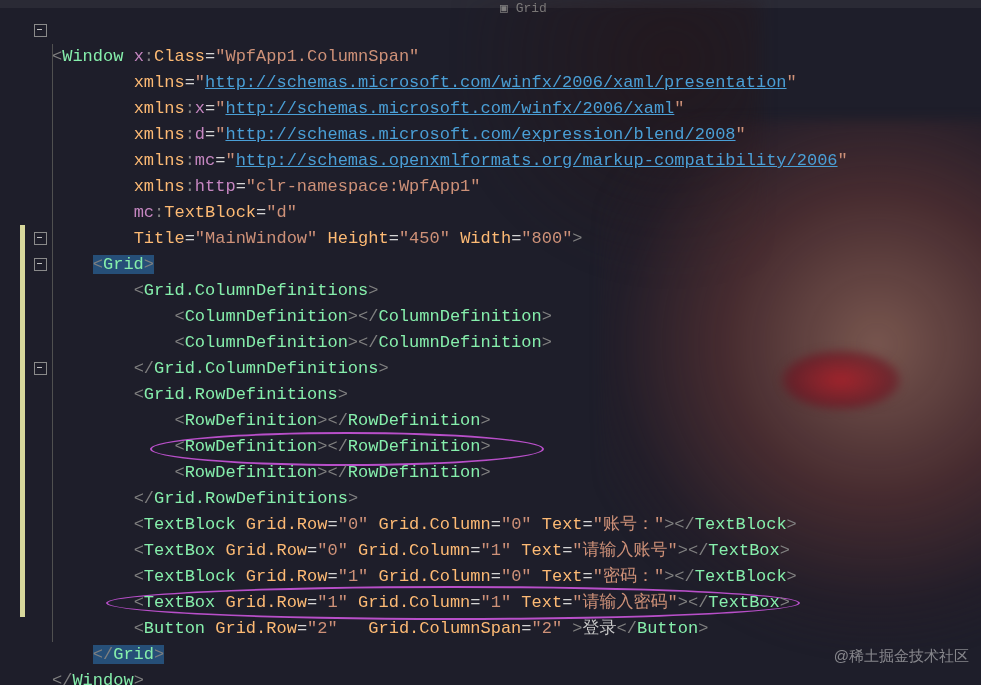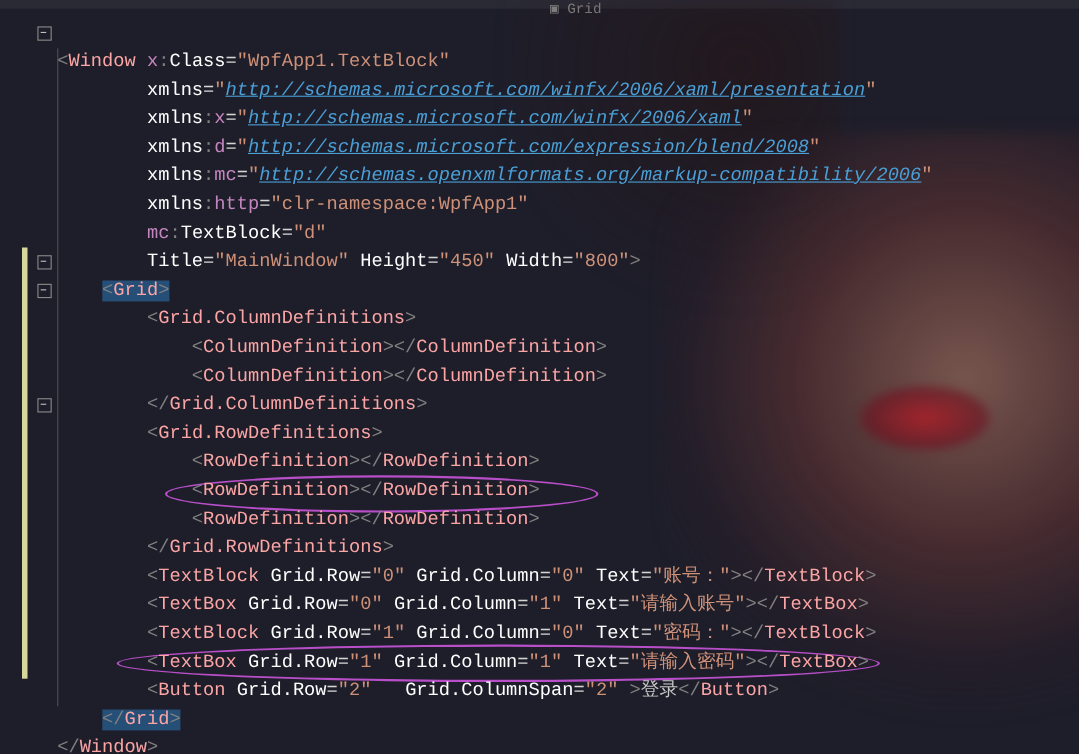--- a/index.html
+++ b/index.html
@@ -5,26 +5,26 @@
 html,body{margin:0;padding:0;width:981px;height:685px;overflow:hidden;background:#1e1e2a;font-family:Consolas,"Courier New",monospace;font-size:17px;line-height:26px;}
 .editor{position:relative;width:100%;height:100%;}
 .bg-face{position:absolute;right:-80px;top:120px;width:460px;height:560px;background:radial-gradient(circle at 60% 40%,rgba(194,132,108,.55) 0%,rgba(120,60,55,.45) 35%,rgba(50,30,40,.25) 60%,transparent 72%);filter:blur(6px);pointer-events:none;}
 .bg-lip{position:absolute;right:80px;top:350px;width:120px;height:60px;border-radius:50%;background:radial-gradient(ellipse,rgba(170,30,40,.85),rgba(110,15,30,.6) 60%,transparent 80%);filter:blur(4px);pointer-events:none;}
 .bg-hair{position:absolute;right:220px;top:0;width:300px;height:300px;background:radial-gradient(circle at 70% 20%,rgba(40,20,20,.5),transparent 70%);filter:blur(8px);pointer-events:none;}
 .fold{position:absolute;left:34px;width:11px;height:11px;border:1px solid #8a8a8a;background:#1e1e2a;cursor:pointer;}
 .fold::before{content:"";position:absolute;left:2px;top:4px;width:5px;height:1px;background:#c0c0c0;}
 .guide{position:absolute;width:1px;background:#505050;top:0;}
 .code{position:absolute;left:52px;top:18px;white-space:pre;color:#c8c8c8;}
 .t-br{color:#808080;}  
-.t-el2{color:#fca5a5;}
-.t-attr{color:#ffffff;}
+.t-el2{color:#86efac;}
+.t-attr{color:#fdba74;}
 .t-ns{color:#c586c0;}
 .t-str{color:#ce9178;}
 .t-op{color:#d4d4d4;}
-.t-url{color:#4a9fd6;text-decoration:underline;font-style:italic;}
+.t-url{color:#4a9fd6;text-decoration:underline;}
 .sel{background:#264f78;}
 .chg-bar{position:absolute;left:20px;width:5px;background:#d7d79b;}
 .oval{position:absolute;border:2px solid #b84fc9;border-radius:50%;pointer-events:none;}
 .watermark{position:absolute;right:12px;bottom:16px;color:rgba(220,220,220,.55);font-size:15px;font-family:"Microsoft YaHei",sans-serif;}
 .topbar{position:absolute;left:0;top:0;width:100%;height:8px;background:#2a2a35;}
 .toptab{position:absolute;left:500px;top:-4px;color:#888;font-size:13px;}
 </style>
 </head>
 <body>
 
@@ -41,21 +41,21 @@
   <div class="fold" style="top:232px"></div>
   <div class="fold" style="top:258px"></div>
   <div class="fold" style="top:362px"></div>
 
   <div class="guide" style="left:52px;top:44px;height:598px"></div>
 
   <div class="oval" style="left:150px;top:432px;width:390px;height:30px"></div>
   <div class="oval" style="left:106px;top:586px;width:690px;height:30px"></div>
 
   <div class="code">
-<span class="t-br">&lt;</span><span class="t-el2">Window</span> <span class="t-ns">x</span><span class="t-br">:</span><span class="t-attr">Class</span><span class="t-op">=</span><span class="t-str">"</span><span class="t-str">WpfApp1.TextBlock</span><span class="t-str">"</span>
+<span class="t-br">&lt;</span><span class="t-el2">Window</span> <span class="t-ns">x</span><span class="t-br">:</span><span class="t-attr">Class</span><span class="t-op">=</span><span class="t-str">"</span><span class="t-str">WpfApp1.ColumnSpan</span><span class="t-str">"</span>
         <span class="t-attr">xmlns</span><span class="t-op">=</span><span class="t-str">"</span><span class="t-url">http://schemas.microsoft.com/winfx/2006/xaml/presentation</span><span class="t-str">"</span>
         <span class="t-attr">xmlns</span><span class="t-br">:</span><span class="t-ns">x</span><span class="t-op">=</span><span class="t-str">"</span><span class="t-url">http://schemas.microsoft.com/winfx/2006/xaml</span><span class="t-str">"</span>
         <span class="t-attr">xmlns</span><span class="t-br">:</span><span class="t-ns">d</span><span class="t-op">=</span><span class="t-str">"</span><span class="t-url">http://schemas.microsoft.com/expression/blend/2008</span><span class="t-str">"</span>
         <span class="t-attr">xmlns</span><span class="t-br">:</span><span class="t-ns">mc</span><span class="t-op">=</span><span class="t-str">"</span><span class="t-url">http://schemas.openxmlformats.org/markup-compatibility/2006</span><span class="t-str">"</span>
         <span class="t-attr">xmlns</span><span class="t-br">:</span><span class="t-ns">http</span><span class="t-op">=</span><span class="t-str">"</span><span class="t-str">clr-namespace:WpfApp1</span><span class="t-str">"</span>
         <span class="t-ns">mc</span><span class="t-br">:</span><span class="t-attr">TextBlock</span><span class="t-op">=</span><span class="t-str">"</span><span class="t-str">d</span><span class="t-str">"</span>
         <span class="t-attr">Title</span><span class="t-op">=</span><span class="t-str">"</span><span class="t-str">MainWindow</span><span class="t-str">"</span> <span class="t-attr">Height</span><span class="t-op">=</span><span class="t-str">"</span><span class="t-str">450</span><span class="t-str">"</span> <span class="t-attr">Width</span><span class="t-op">=</span><span class="t-str">"</span><span class="t-str">800</span><span class="t-str">"</span><span class="t-br">&gt;</span>
     <span class="sel"><span class="t-br">&lt;</span><span class="t-el2">Grid</span><span class="t-br">&gt;</span></span>
         <span class="t-br">&lt;</span><span class="t-el2">Grid.ColumnDefinitions</span><span class="t-br">&gt;</span>
             <span class="t-br">&lt;</span><span class="t-el2">ColumnDefinition</span><span class="t-br">&gt;&lt;/</span><span class="t-el2">ColumnDefinition</span><span class="t-br">&gt;</span>
@@ -68,13 +68,14 @@
         <span class="t-br">&lt;/</span><span class="t-el2">Grid.RowDefinitions</span><span class="t-br">&gt;</span>
         <span class="t-br">&lt;</span><span class="t-el2">TextBlock</span> <span class="t-attr">Grid.Row</span><span class="t-op">=</span><span class="t-str">"</span><span class="t-str">0</span><span class="t-str">"</span> <span class="t-attr">Grid.Column</span><span class="t-op">=</span><span class="t-str">"</span><span class="t-str">0</span><span class="t-str">"</span> <span class="t-attr">Text</span><span class="t-op">=</span><span class="t-str">"</span><span class="t-str">账号：</span><span class="t-str">"</span><span class="t-br">&gt;&lt;/</span><span class="t-el2">TextBlock</span><span class="t-br">&gt;</span>
         <span class="t-br">&lt;</span><span class="t-el2">TextBox</span> <span class="t-attr">Grid.Row</span><span class="t-op">=</span><span class="t-str">"</span><span class="t-str">0</span><span class="t-str">"</span> <span class="t-attr">Grid.Column</span><span class="t-op">=</span><span class="t-str">"</span><span class="t-str">1</span><span class="t-str">"</span> <span class="t-attr">Text</span><span class="t-op">=</span><span class="t-str">"</span><span class="t-str">请输入账号</span><span class="t-str">"</span><span class="t-br">&gt;&lt;/</span><span class="t-el2">TextBox</span><span class="t-br">&gt;</span>
         <span class="t-br">&lt;</span><span class="t-el2">TextBlock</span> <span class="t-attr">Grid.Row</span><span class="t-op">=</span><span class="t-str">"</span><span class="t-str">1</span><span class="t-str">"</span> <span class="t-attr">Grid.Column</span><span class="t-op">=</span><span class="t-str">"</span><span class="t-str">0</span><span class="t-str">"</span> <span class="t-attr">Text</span><span class="t-op">=</span><span class="t-str">"</span><span class="t-str">密码：</span><span class="t-str">"</span><span class="t-br">&gt;&lt;/</span><span class="t-el2">TextBlock</span><span class="t-br">&gt;</span>
         <span class="t-br">&lt;</span><span class="t-el2">TextBox</span> <span class="t-attr">Grid.Row</span><span class="t-op">=</span><span class="t-str">"</span><span class="t-str">1</span><span class="t-str">"</span> <span class="t-attr">Grid.Column</span><span class="t-op">=</span><span class="t-str">"</span><span class="t-str">1</span><span class="t-str">"</span> <span class="t-attr">Text</span><span class="t-op">=</span><span class="t-str">"</span><span class="t-str">请输入密码</span><span class="t-str">"</span><span class="t-br">&gt;&lt;/</span><span class="t-el2">TextBox</span><span class="t-br">&gt;</span>
         <span class="t-br">&lt;</span><span class="t-el2">Button</span> <span class="t-attr">Grid.Row</span><span class="t-op">=</span><span class="t-str">"</span><span class="t-str">2</span><span class="t-str">"</span>   <span class="t-attr">Grid.ColumnSpan</span><span class="t-op">=</span><span class="t-str">"</span><span class="t-str">2</span><span class="t-str">"</span> <span class="t-br">&gt;</span><span>登录</span><span class="t-br">&lt;/</span><span class="t-el2">Button</span><span class="t-br">&gt;</span>
     <span class="sel"><span class="t-br">&lt;/</span><span class="t-el2">Grid</span><span class="t-br">&gt;</span></span>
 <span class="t-br">&lt;/</span><span class="t-el2">Window</span><span class="t-br">&gt;</span>
   </div>
 
+  <div class="watermark">@稀土掘金技术社区</div>
 </div>
 
 </body></html>

